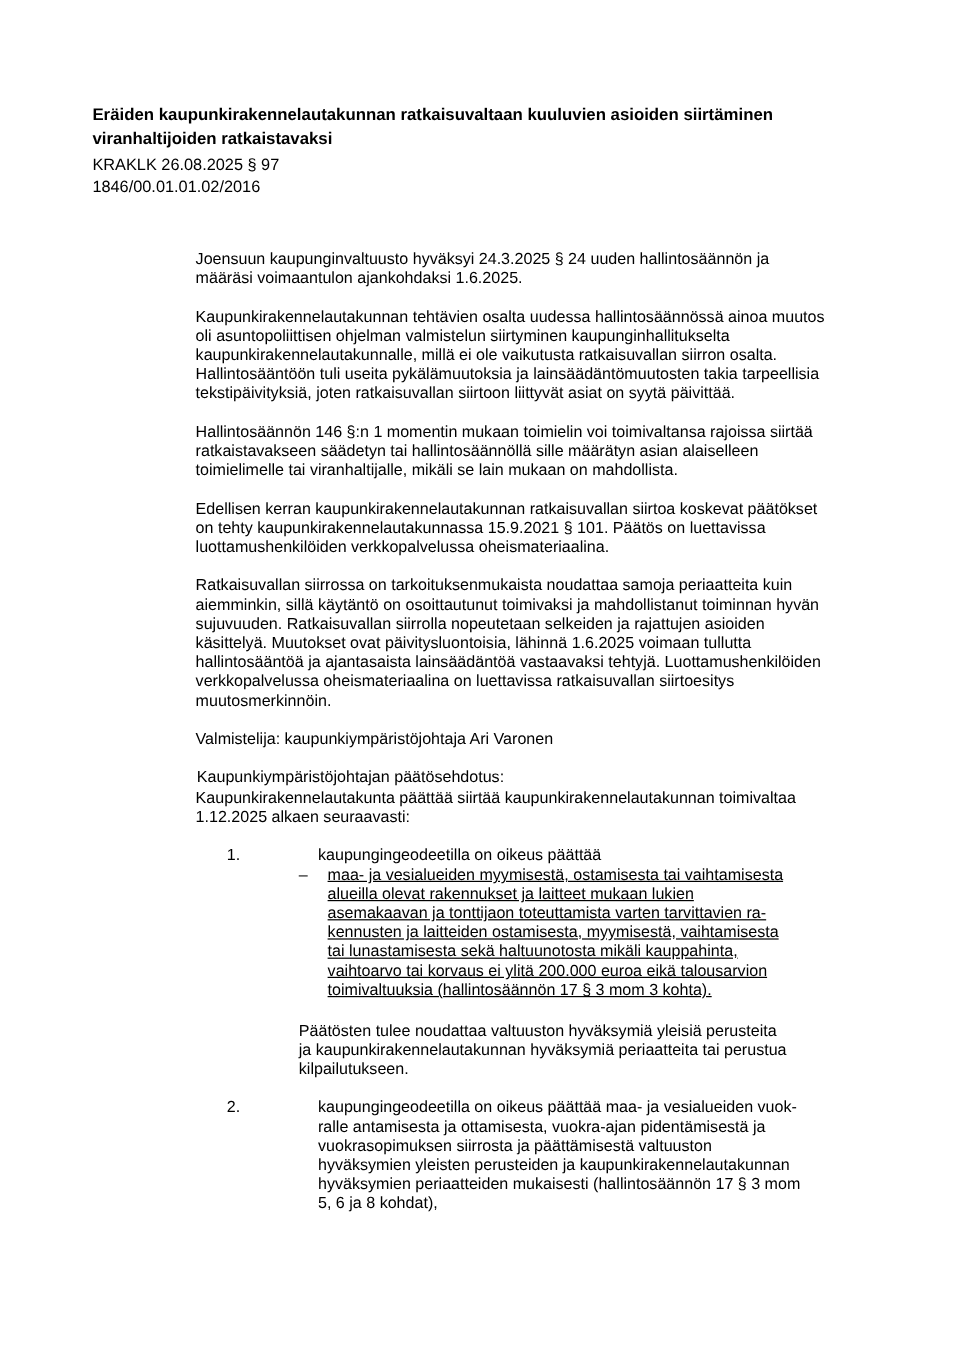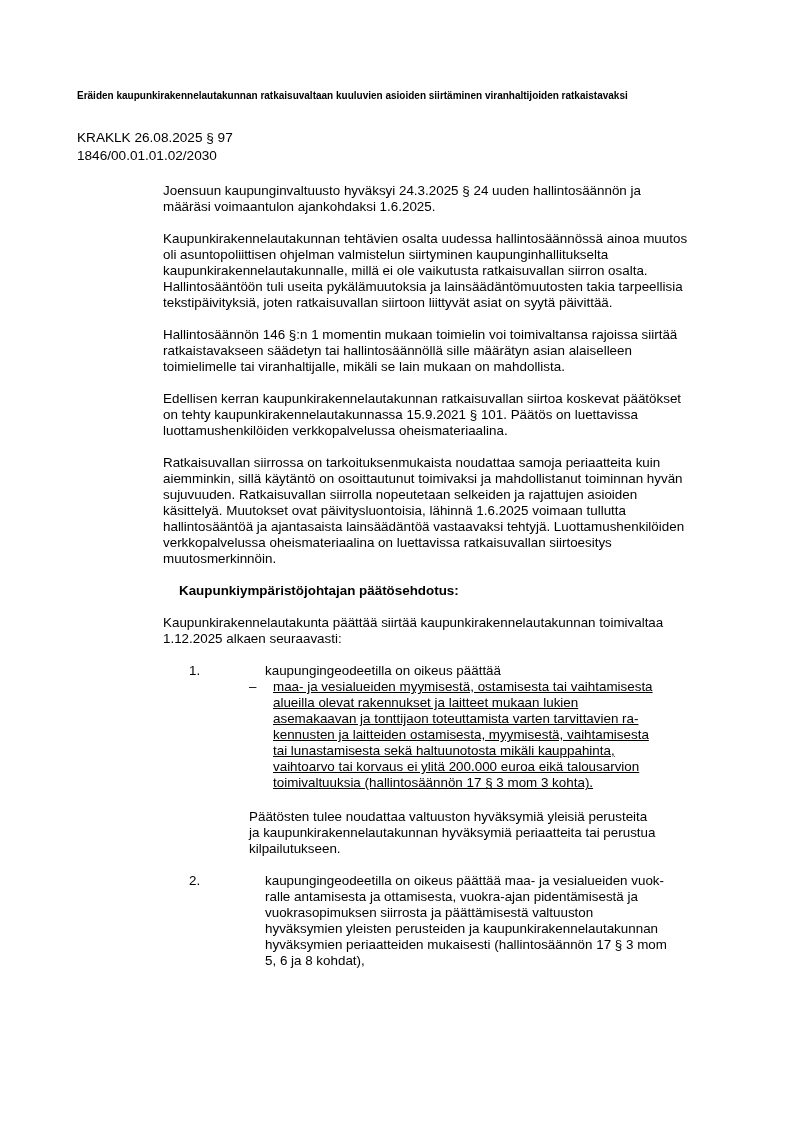--- a/index.html
+++ b/index.html
@@ -3,45 +3,45 @@
   <meta charset="utf-8">
   <style>
     html, body { margin: 0; padding: 0; background: #ffffff; }
     body {
       width: 794px; height: 1122px; position: relative; overflow: hidden;
       font-family: "Liberation Sans", sans-serif; color: #000000;
       font-size: 13.4px; line-height: 16px;
     }
     .title {
       position: absolute; left: 77px; top: 86px; width: 640px;
-      font-weight: bold; font-size: 10px; line-height: 19.5px; margin: 0;
+      font-weight: bold; font-size: 14px; line-height: 19.5px; margin: 0;
     }
     .meta { position: absolute; left: 77px; top: 129px; line-height: 18px; font-size: 13.6px; }
     .meta div { margin: 0; }
-    .body { position: absolute; left: 163px; top: 183px; width: 610px; }
+    .body { position: absolute; left: 163px; top: 208px; width: 610px; }
     .body p { margin: 0 0 16px 0; white-space: pre-line; }
-    .proposal-heading { font-weight: bold; margin: 16px; }
+    .proposal-heading { font-weight: normal; margin: 1px; }
     .proposal-intro { margin: 0 0 16px 0; white-space: pre-line; }
     .list { margin: 0; padding: 0; list-style: none; }
     .list-item { position: relative; padding-left: 60px; margin-left: 26px; margin-bottom: 16px; }
     .list-num { position: absolute; left: 0; top: 0; }
     .list-text { white-space: pre-line; padding-left: 16px; }
     .sub { position: relative; padding-left: 24px; }
     .sub-dash { position: absolute; left: 0; top: 0; }
     .sub-text { white-space: pre-line; text-decoration: underline; }
     .after { white-space: pre-line; margin-top: 18px; }
   </style>
 </head>
 <body>
 
 <h1 class="title">Eräiden kaupunkirakennelautakunnan ratkaisuvaltaan kuuluvien asioiden siirtäminen viranhaltijoiden ratkaistavaksi</h1>
 
 <div class="meta">
   <div>KRAKLK 26.08.2025 § 97</div>
-  <div>1846/00.01.01.02/2030</div>
+  <div>1846/00.01.01.02/2016</div>
 </div>
 
 <div class="body">
   <p>Joensuun kaupunginvaltuusto hyväksyi 24.3.2025 § 24 uuden hallintosäännön ja
 määräsi voimaantulon ajankohdaksi 1.6.2025.</p>
   <p>Kaupunkirakennelautakunnan tehtävien osalta uudessa hallintosäännössä ainoa muutos
 oli asuntopoliittisen ohjelman valmistelun siirtyminen kaupunginhallitukselta
 kaupunkirakennelautakunnalle, millä ei ole vaikutusta ratkaisuvallan siirron osalta.
 Hallintosääntöön tuli useita pykälämuutoksia ja lainsäädäntömuutosten takia tarpeellisia
 tekstipäivityksiä, joten ratkaisuvallan siirtoon liittyvät asiat on syytä päivittää.</p>
@@ -51,20 +51,21 @@
   <p>Edellisen kerran kaupunkirakennelautakunnan ratkaisuvallan siirtoa koskevat päätökset
 on tehty kaupunkirakennelautakunnassa 15.9.2021 § 101. Päätös on luettavissa
 luottamushenkilöiden verkkopalvelussa oheismateriaalina.</p>
   <p>Ratkaisuvallan siirrossa on tarkoituksenmukaista noudattaa samoja periaatteita kuin
 aiemminkin, sillä käytäntö on osoittautunut toimivaksi ja mahdollistanut toiminnan hyvän
 sujuvuuden. Ratkaisuvallan siirrolla nopeutetaan selkeiden ja rajattujen asioiden
 käsittelyä. Muutokset ovat päivitysluontoisia, lähinnä 1.6.2025 voimaan tullutta
 hallintosääntöä ja ajantasaista lainsäädäntöä vastaavaksi tehtyjä. Luottamushenkilöiden
 verkkopalvelussa oheismateriaalina on luettavissa ratkaisuvallan siirtoesitys
 muutosmerkinnöin.</p>
+  <p>Valmistelija: kaupunkiympäristöjohtaja Ari Varonen</p>
 
   <div class="proposal-heading">Kaupunkiympäristöjohtajan päätösehdotus:</div>
   <div class="proposal-intro">Kaupunkirakennelautakunta päättää siirtää kaupunkirakennelautakunnan toimivaltaa
 1.12.2025 alkaen seuraavasti:</div>
 
   <ol class="list">
     <li class="list-item">
       <span class="list-num">1.</span>
       <div class="list-text">kaupungingeodeetilla on oikeus päättää</div>
       <div class="sub">

